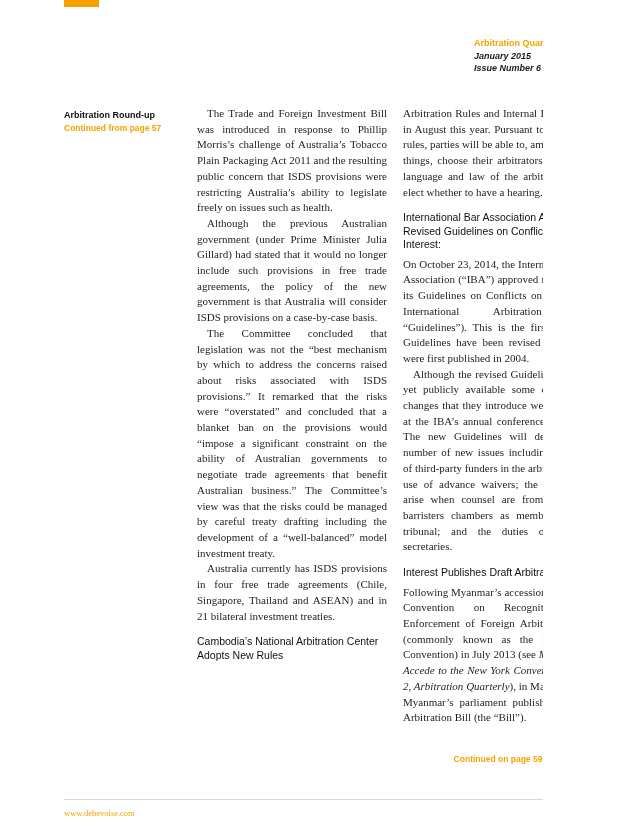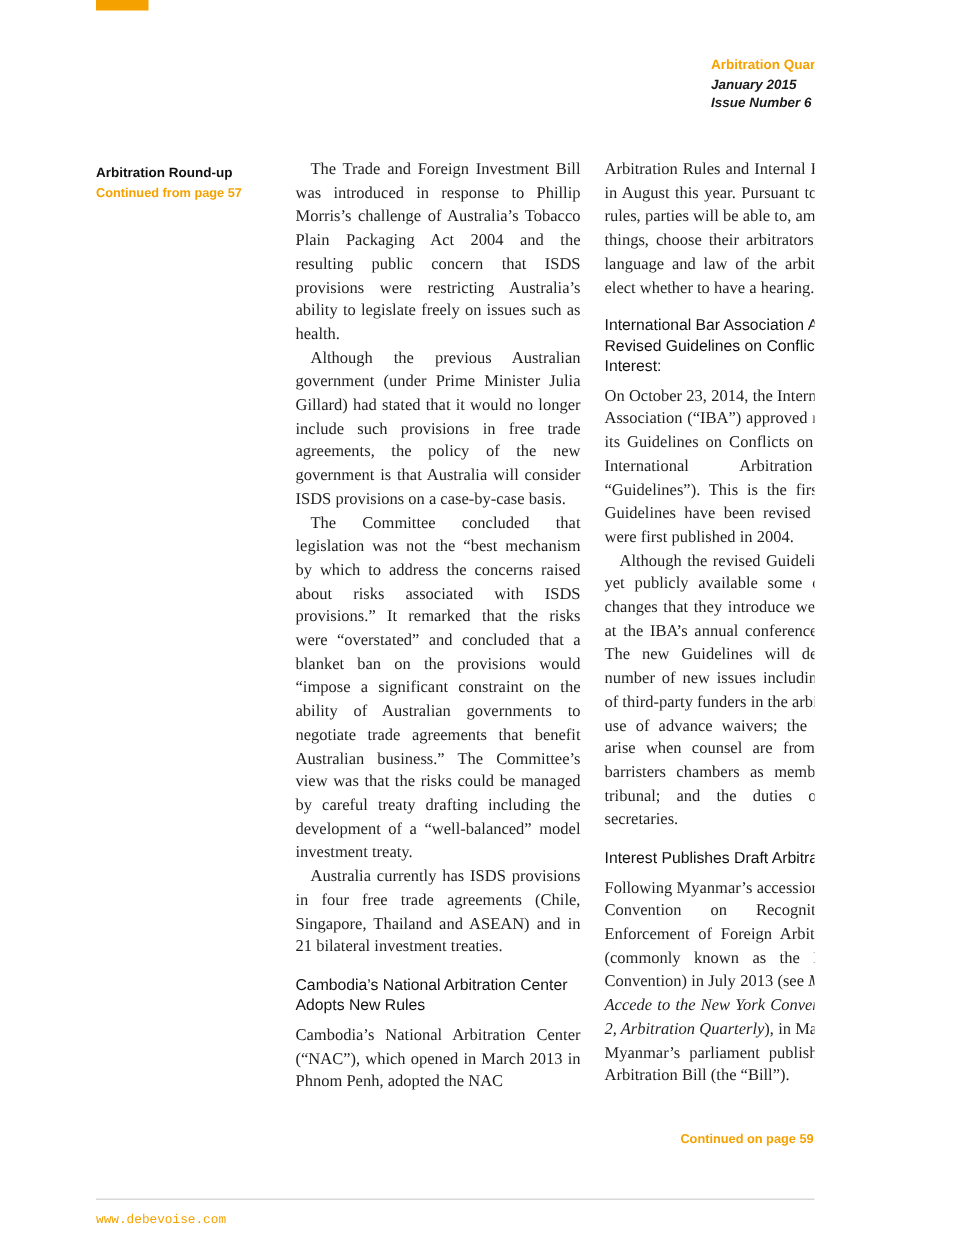--- a/index.html
+++ b/index.html
@@ -84,21 +84,21 @@
   }
   .footer-rule {
     position: absolute;
     left: 64px; top: 799px;
     width: 512px; height: 0;
     border-top: 1px solid var(--rule, #d8d8d8);
   }
   .website {
     position: absolute;
     left: 64px; top: 808px;
-    font-family: Liberation Mono, monospace;
+    font-family: Liberation Serif, serif;
     font-size: 8.5px;
     color: var(--accent, #F5A200);
     text-decoration: none;
   }
 </style>
 </head>
 <body>
 
 <div class="page">
 
@@ -110,26 +110,25 @@
     <div class="pub-issue">Issue Number 6</div>
   </div>
   <div class="page-number">58</div>
 
   <div class="margin-label">
     <div class="section-label">Arbitration Round-up</div>
     <div class="continued-from">Continued from page 57</div>
   </div>
 
   <div class="col col1">
-    <p class="para indent">The Trade and Foreign Investment Bill was introduced in response to Phillip Morris’s challenge of Australia’s Tobacco Plain Packaging Act 2004 and the resulting public concern that ISDS provisions were restricting Australia’s ability to legislate freely on issues such as health.</p>
+    <p class="para indent">The Trade and Foreign Investment Bill was introduced in response to Phillip Morris’s challenge of Australia’s Tobacco Plain Packaging Act 2011 and the resulting public concern that ISDS provisions were restricting Australia’s ability to legislate freely on issues such as health.</p>
     <p class="para indent">Although the previous Australian government (under Prime Minister Julia Gillard) had stated that it would no longer include such provisions in free trade agreements, the policy of the new government is that Australia will consider ISDS provisions on a case-by-case basis.</p>
     <p class="para indent">The Committee concluded that legislation was not the “best mechanism by which to address the concerns raised about risks associated with ISDS provisions.”  It remarked that the risks were “overstated” and concluded that a blanket ban on the provisions would “impose a significant constraint on the ability of Australian governments to negotiate trade agreements that benefit Australian business.”  The Committee’s view was that the risks could be managed by careful treaty drafting including the development of a “well-balanced” model investment treaty.</p>
     <p class="para indent">Australia currently has ISDS provisions in four free trade agreements (Chile, Singapore, Thailand and ASEAN) and in 21 bilateral investment treaties.</p>
     <h3 class="heading">Cambodia’s National Arbitration Center Adopts New Rules</h3>
-    <p class="para">Cambodia’s National Arbitration Center (“NAC”), which opened in March 2013 in Phnom Penh, adopted the NAC</p>
   </div>
 
   <div class="col col2">
     <p class="para">Arbitration Rules and Internal Regulations in August this year.  Pursuant to these new rules, parties will be able to, amongst other things, choose their arbitrators, select the language and law of the arbitration, and elect whether to have a hearing.</p>
     <h3 class="heading">International Bar Association Approves Revised Guidelines on Conflicts of Interest:</h3>
     <p class="para">On October 23, 2014, the International Bar Association (“IBA”) approved revisions to its Guidelines on Conflicts on Interest in International Arbitration (the “Guidelines”).  This is the first time the Guidelines have been revised since they were first published in 2004.</p>
     <p class="para indent">Although the revised Guidelines are not yet publicly available some of the key changes that they introduce were revealed at the IBA’s annual conference in Tokyo.  The new Guidelines will deal with a number of new issues including:  the role of third-party funders in the arbitration; the use of advance waivers; the issues that arise when counsel are from the same barristers chambers as members of the tribunal; and the duties of tribunal secretaries.</p>
     <h3 class="heading">Interest Publishes Draft Arbitration Bill</h3>
     <p class="para"><span>Following Myanmar’s accession to the UN Convention on Recognition and Enforcement of Foreign Arbitral Awards (commonly known as the New York Convention) in July 2013 (see </span><i class="cite">Myanmar to Accede to the New York Convention, Issue 2, Arbitration Quarterly</i><span>), in May this year, Myanmar’s parliament published a draft Arbitration Bill (the “Bill”).</span></p>
     <div class="continued-on">Continued on page 59</div>

